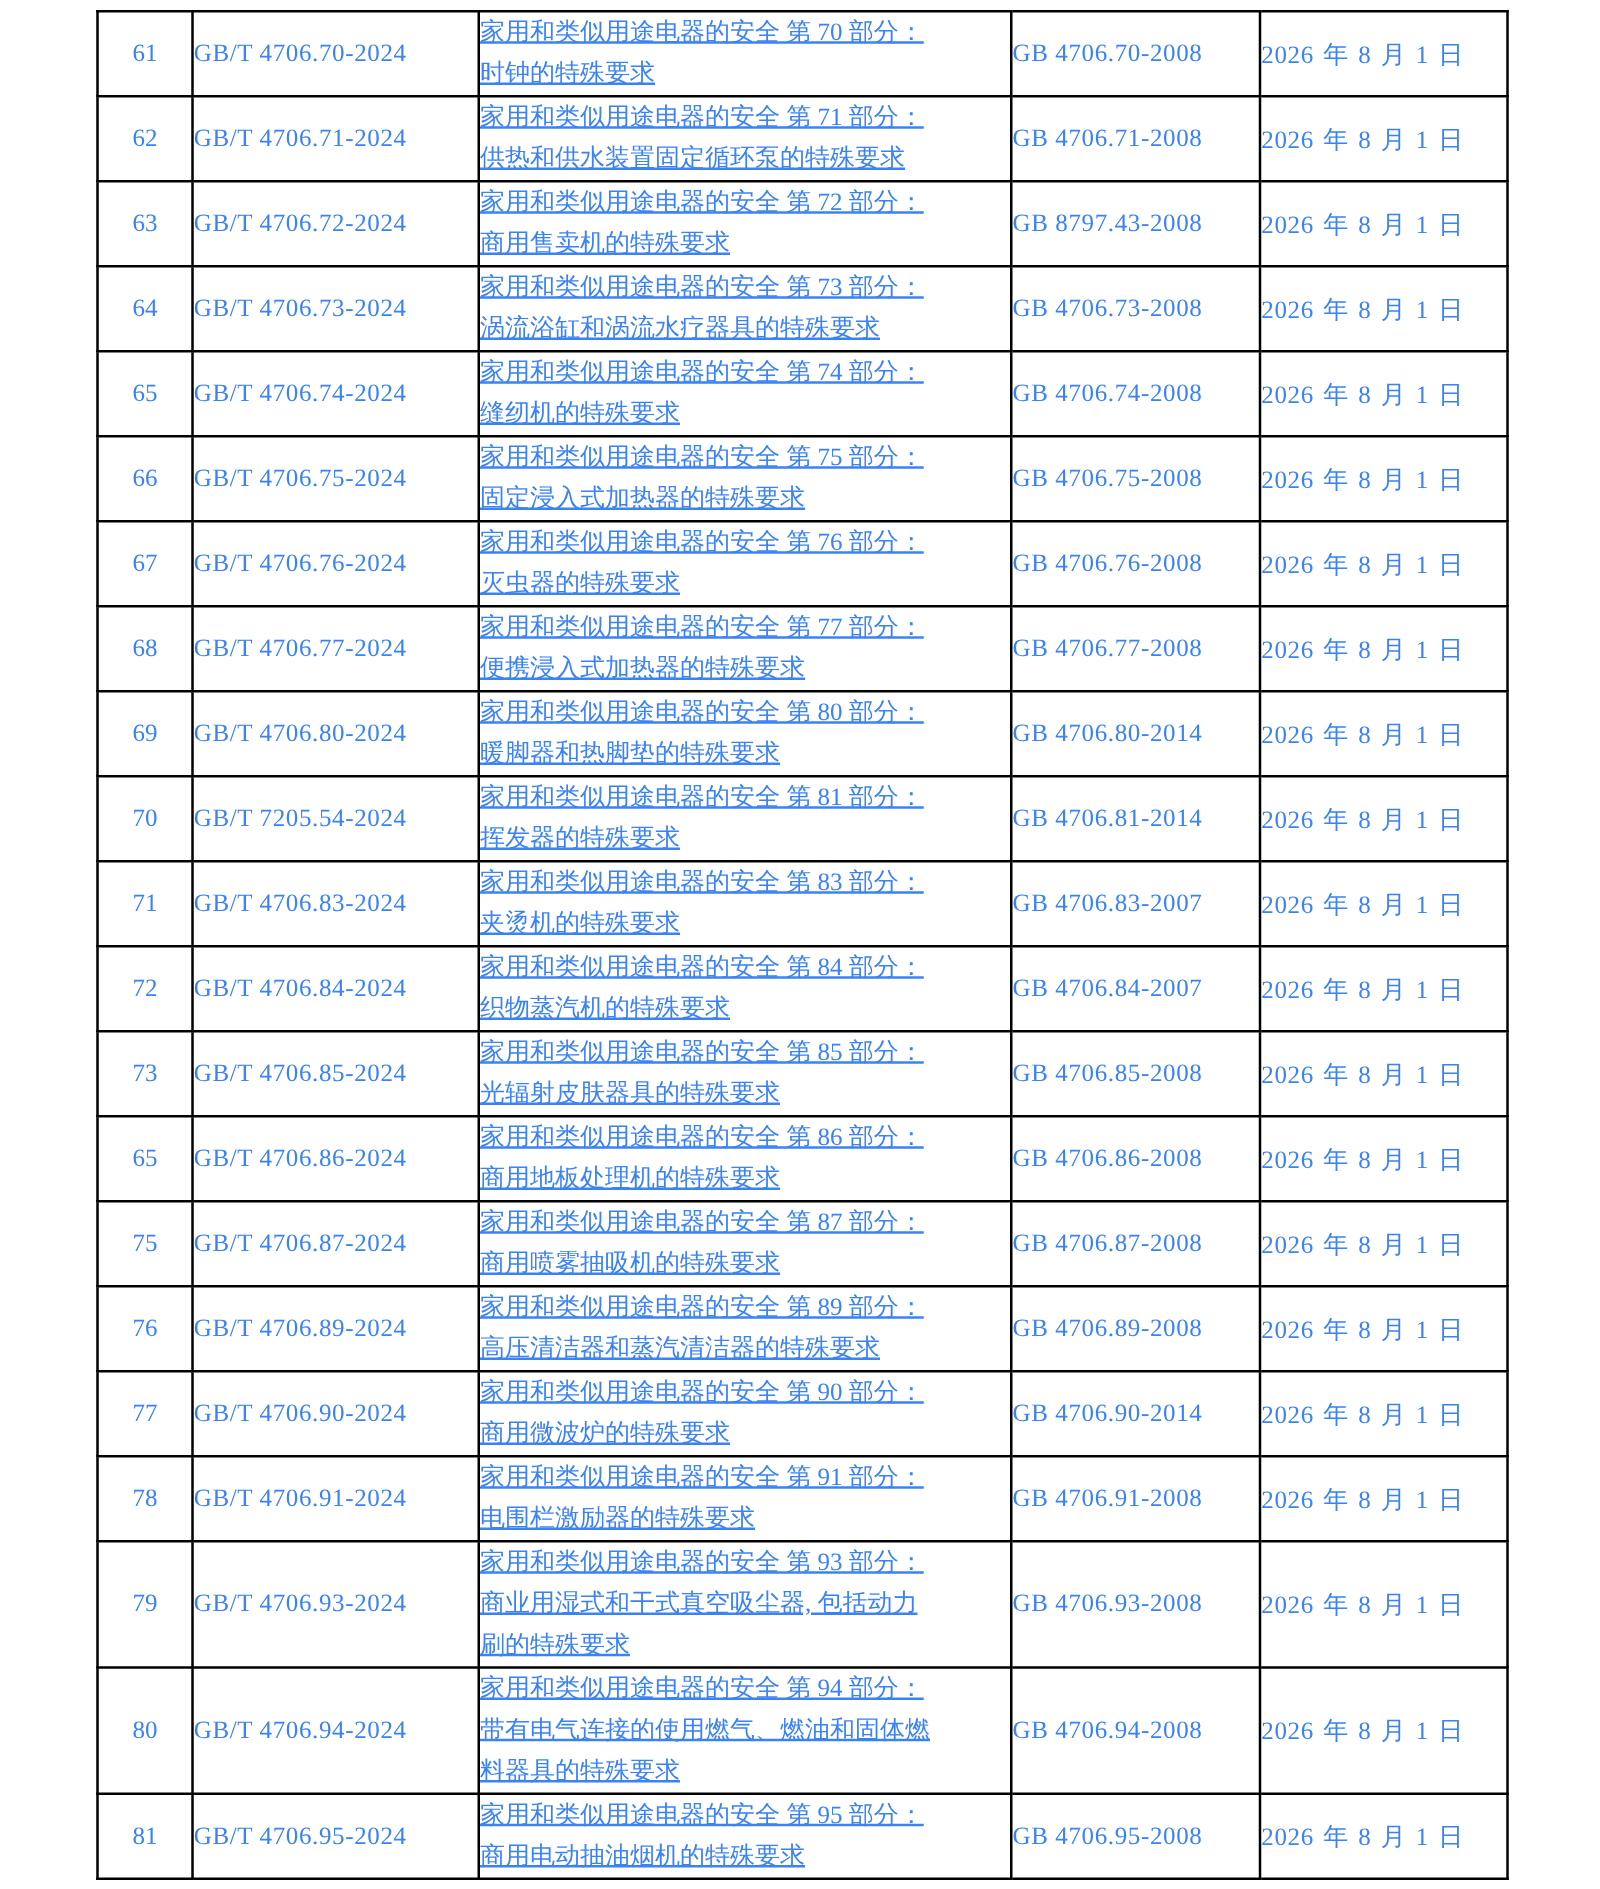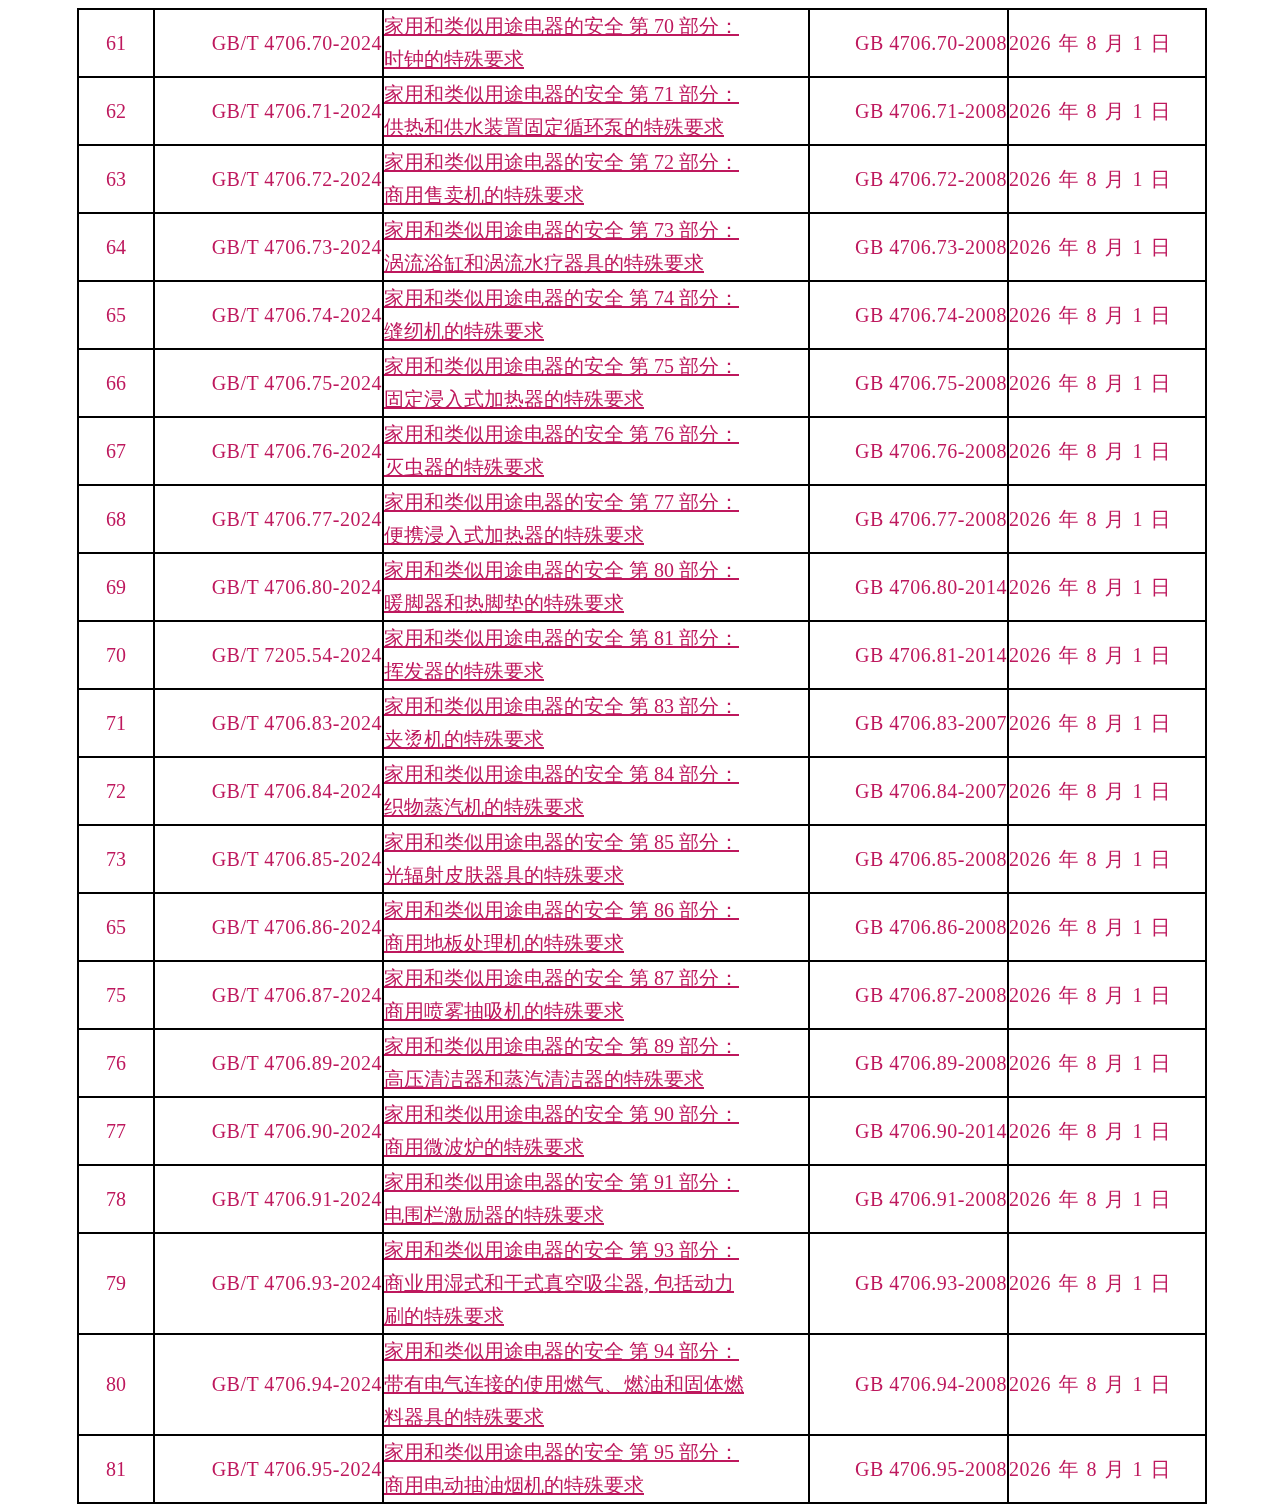--- a/index.html
+++ b/index.html
@@ -2,21 +2,21 @@
 <html><head>
 <meta charset="utf-8">
 <style>
   html, body { margin: 0; padding: 0; }
   .page {
     position: relative;
     width: 1280px;
     height: 1511px;
     background: #ffffff;
     font-family: "Liberation Serif", "DejaVu Serif", serif;
-    color: #be185d;
+    color: #3b82f6;
     overflow: hidden;
   }
   table.standards-table {
     position: absolute;
     left: 77px;
     top: 8px;
     border-collapse: collapse;
     table-layout: fixed;
     width: 1128px;
   }
@@ -26,21 +26,21 @@
     vertical-align: middle;
     overflow: hidden;
     padding: 0;
   }
   .standards-table tr { height: 68px; }
   .standards-table tr.tall { height: 101px; }
   .c-num {
     text-align: center;
   }
   .c-std, .c-replaced {
-    text-align: right;
+    text-align: left;
     letter-spacing: 0.5px;
     white-space: nowrap;
     margin-top: 24px;
   }
   .c-name {
     font-size: 21px;
     line-height: 33px;
     text-align: left;
     white-space: pre-line;
     padding: 1px 6px 1px 9px;
@@ -79,21 +79,21 @@
     <td class="c-name">家用和类似用途电器的安全 第 71 部分：
 供热和供水装置固定循环泵的特殊要求</td>
     <td class="c-replaced">GB 4706.71-2008</td>
     <td class="c-date">2026 年 8 月 1 日</td>
   </tr>
         <tr>
     <td class="c-num">63</td>
     <td class="c-std">GB/T 4706.72-2024</td>
     <td class="c-name">家用和类似用途电器的安全 第 72 部分：
 商用售卖机的特殊要求</td>
-    <td class="c-replaced">GB 4706.72-2008</td>
+    <td class="c-replaced">GB 8797.43-2008</td>
     <td class="c-date">2026 年 8 月 1 日</td>
   </tr>
         <tr>
     <td class="c-num">64</td>
     <td class="c-std">GB/T 4706.73-2024</td>
     <td class="c-name">家用和类似用途电器的安全 第 73 部分：
 涡流浴缸和涡流水疗器具的特殊要求</td>
     <td class="c-replaced">GB 4706.73-2008</td>
     <td class="c-date">2026 年 8 月 1 日</td>
   </tr>

